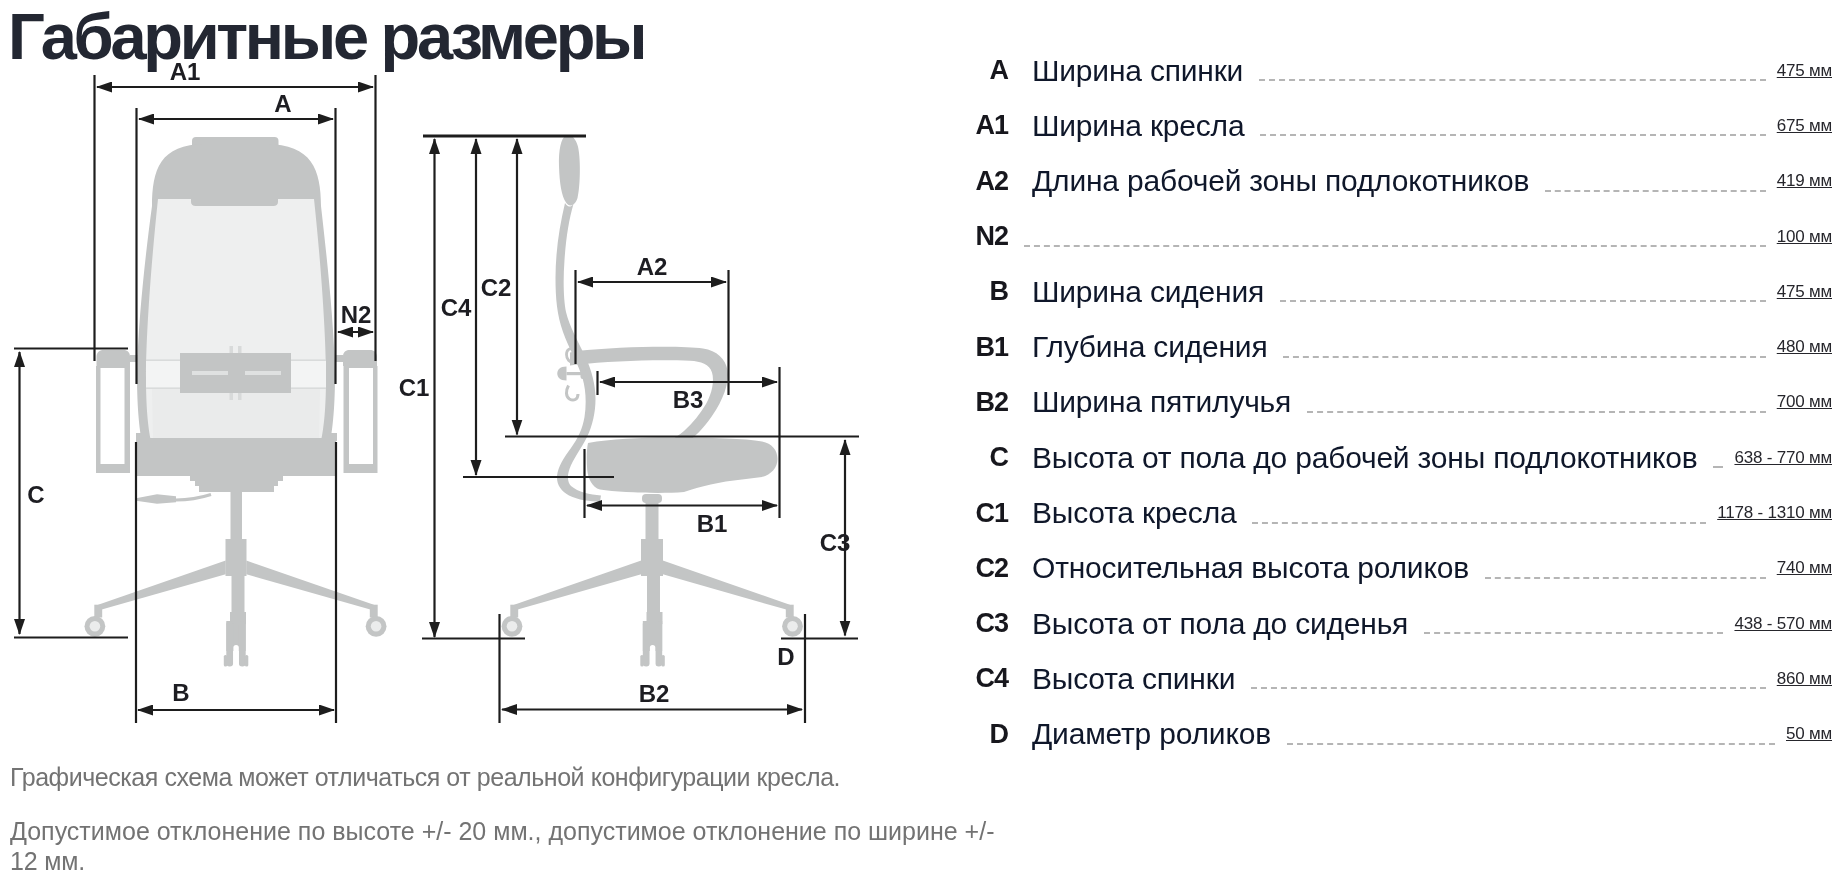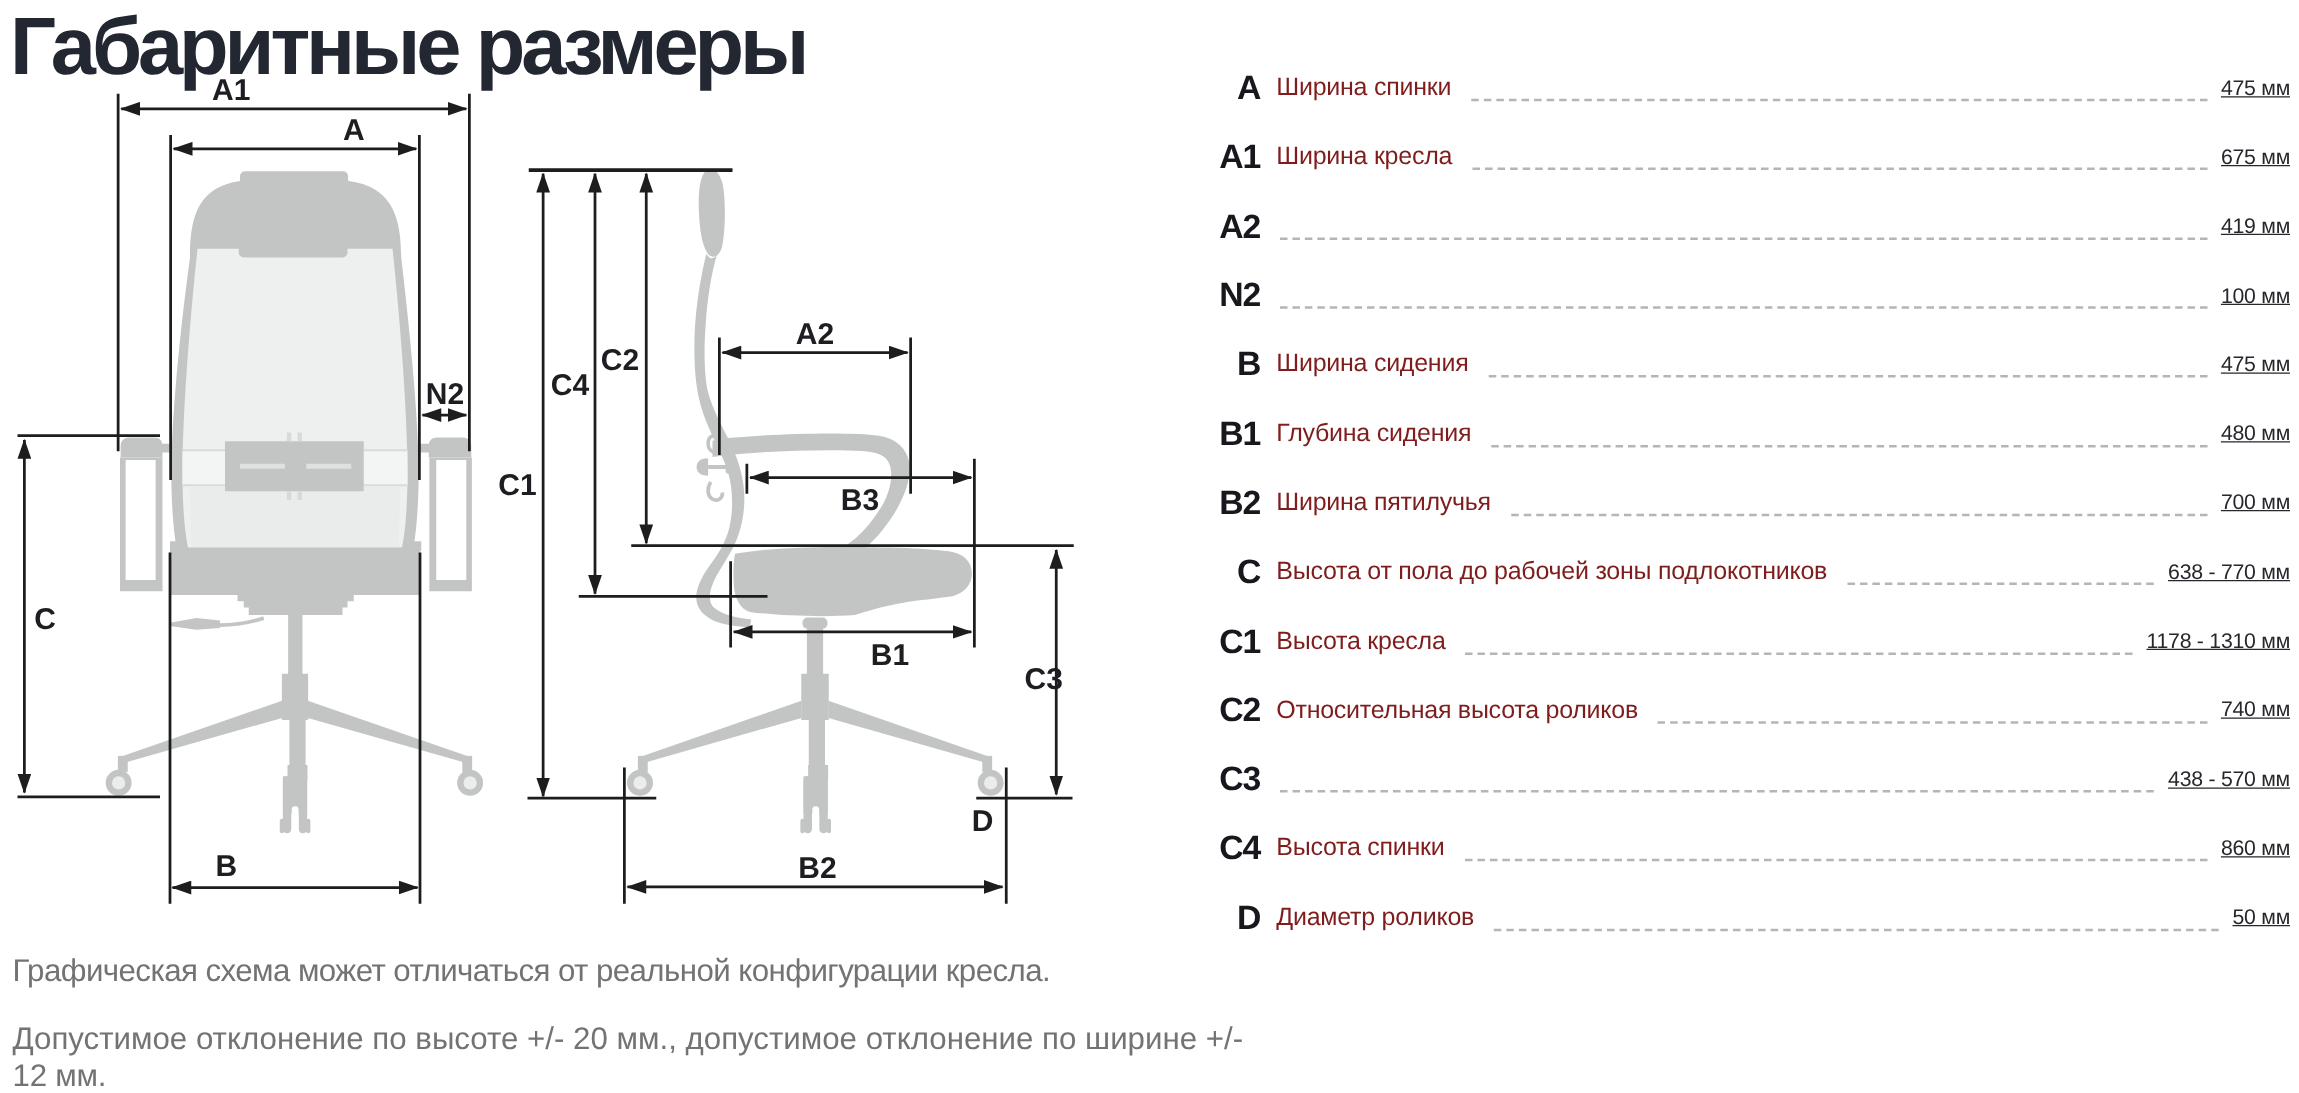--- a/index.html
+++ b/index.html
@@ -1,21 +1,21 @@
 <!DOCTYPE html>
 <html><head>
 <meta charset="utf-8">
 <style>
   html,body{margin:0;padding:0;background:#ffffff;}
   body{width:1839px;height:874px;position:relative;overflow:hidden;font-family:"Liberation Sans",sans-serif;}
   .title{position:absolute;left:8px;top:-1px;font-size:65px;font-weight:bold;color:#232732;letter-spacing:-3.3px;}
   .dims{position:absolute;left:960px;top:43px;width:872px;}
   .row{height:55.3px;display:flex;align-items:center;}
   .lt{width:48px;flex:none;text-align:right;font-weight:bold;font-size:27px;color:#17171d;letter-spacing:-1px;}
-  .nm{margin-left:13px;font-size:20px;color:#7f1d1d;white-space:nowrap;letter-spacing:-0.2px;}
+  .nm{margin-left:24px;font-size:30px;color:#0f172a;white-space:nowrap;letter-spacing:-0.2px;}
   .ld{flex:1;border-bottom:2px dashed #b5b5b5;height:3px;align-self:center;margin:16px 11px 0 16px;}
   .vl{font-size:17px;color:#26262c;white-space:nowrap;letter-spacing:-0.2px;text-decoration:underline;}
   #diag{display:block;position:absolute;top:0;left:0;}
   .note{position:absolute;color:#737373;font-size:25px;letter-spacing:-0.2px;}
 </style>
 </head>
 <body>
 
 <div class="title">Габаритные размеры</div>
 
@@ -226,20 +226,21 @@
 
   <div class="row">
       <div class="lt">A1</div>
       <div class="nm">Ширина кресла</div>
       <div class="ld"></div>
       <div class="vl">675 мм</div>
     </div>
 
   <div class="row">
       <div class="lt">A2</div>
+      <div class="nm">Длина рабочей зоны подлокотников</div>
       <div class="ld"></div>
       <div class="vl">419 мм</div>
     </div>
 
   <div class="row">
       <div class="lt">N2</div>
       <div class="ld"></div>
       <div class="vl">100 мм</div>
     </div>
 
@@ -280,20 +281,21 @@
 
   <div class="row">
       <div class="lt">C2</div>
       <div class="nm">Относительная высота роликов</div>
       <div class="ld"></div>
       <div class="vl">740 мм</div>
     </div>
 
   <div class="row">
       <div class="lt">C3</div>
+      <div class="nm">Высота от пола до сиденья</div>
       <div class="ld"></div>
       <div class="vl">438 - 570 мм</div>
     </div>
 
   <div class="row">
       <div class="lt">C4</div>
       <div class="nm">Высота спинки</div>
       <div class="ld"></div>
       <div class="vl">860 мм</div>
     </div>

